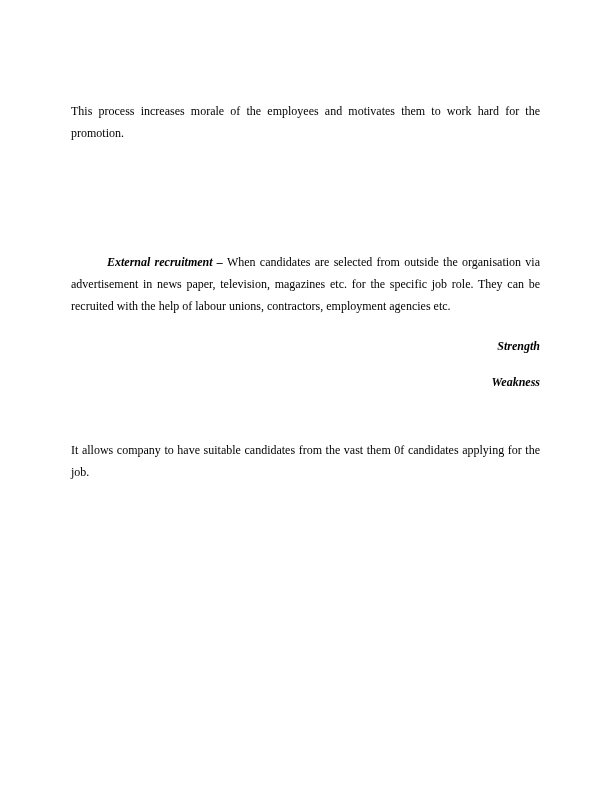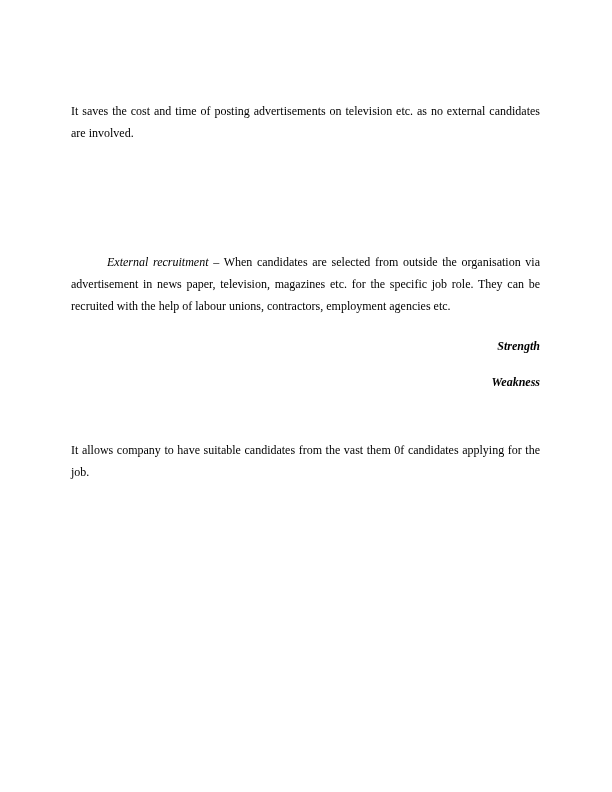--- a/index.html
+++ b/index.html
@@ -23,36 +23,36 @@
     text-align: justify;
     color: #000000;
   }
   .para { margin-bottom: 11px; }
   .gap-large { height: 96px; }
   .gap-small { height: 32px; }
   .ext-para {
     margin-bottom: 18px;
     text-indent: 36px;
   }
-  .bi { font-weight: normal; font-style: italic; }
+  .bi { font-weight: bold; font-style: italic; }
   .heading {
     text-align: right;
     font-weight: bold;
     font-style: italic;
     margin-bottom: 14px;
   }
 </style>
 </head>
 <body>
 
 <div class="page">
 
+  <p class="para">This process increases morale of the employees and motivates them to work hard for the promotion.</p>
 
 
-  <p class="para">It saves the cost and time of posting advertisements on television etc. as no external candidates are involved.</p>
 
 
 
 
   <div class="gap-large"></div>
 
   <p class="ext-para"><span class="bi">External recruitment –</span><span> When candidates are selected from outside the organisation via advertisement in news paper, television, magazines etc. for the specific job role. They can be recruited with the help of labour unions, contractors, employment agencies etc.</span></p>
 
   <p class="heading">Strength</p>
 

